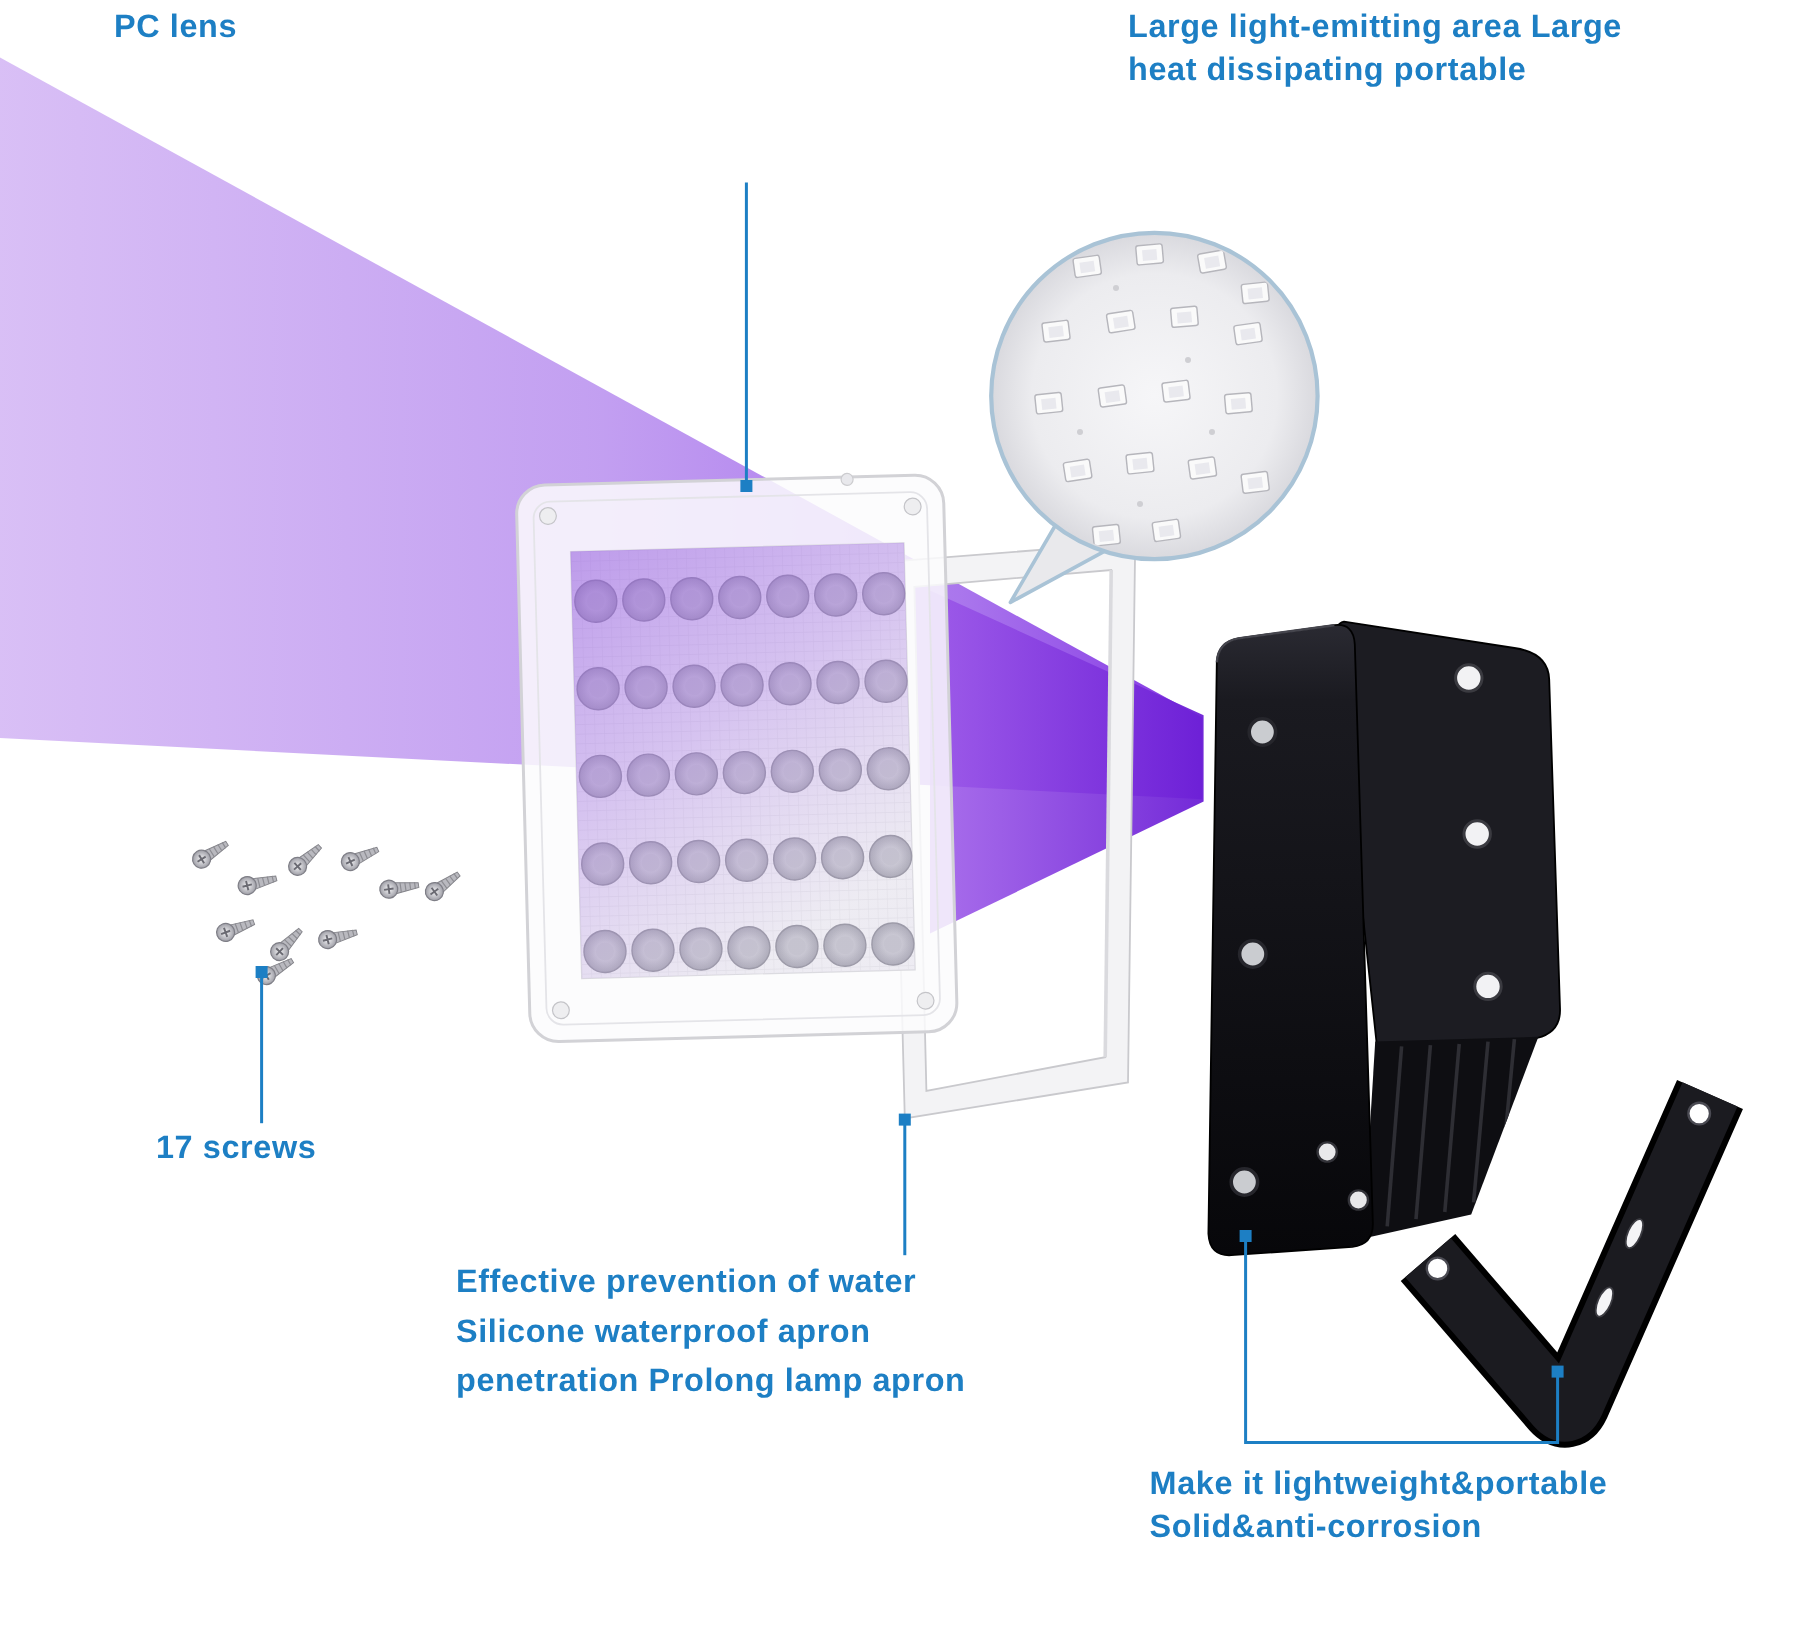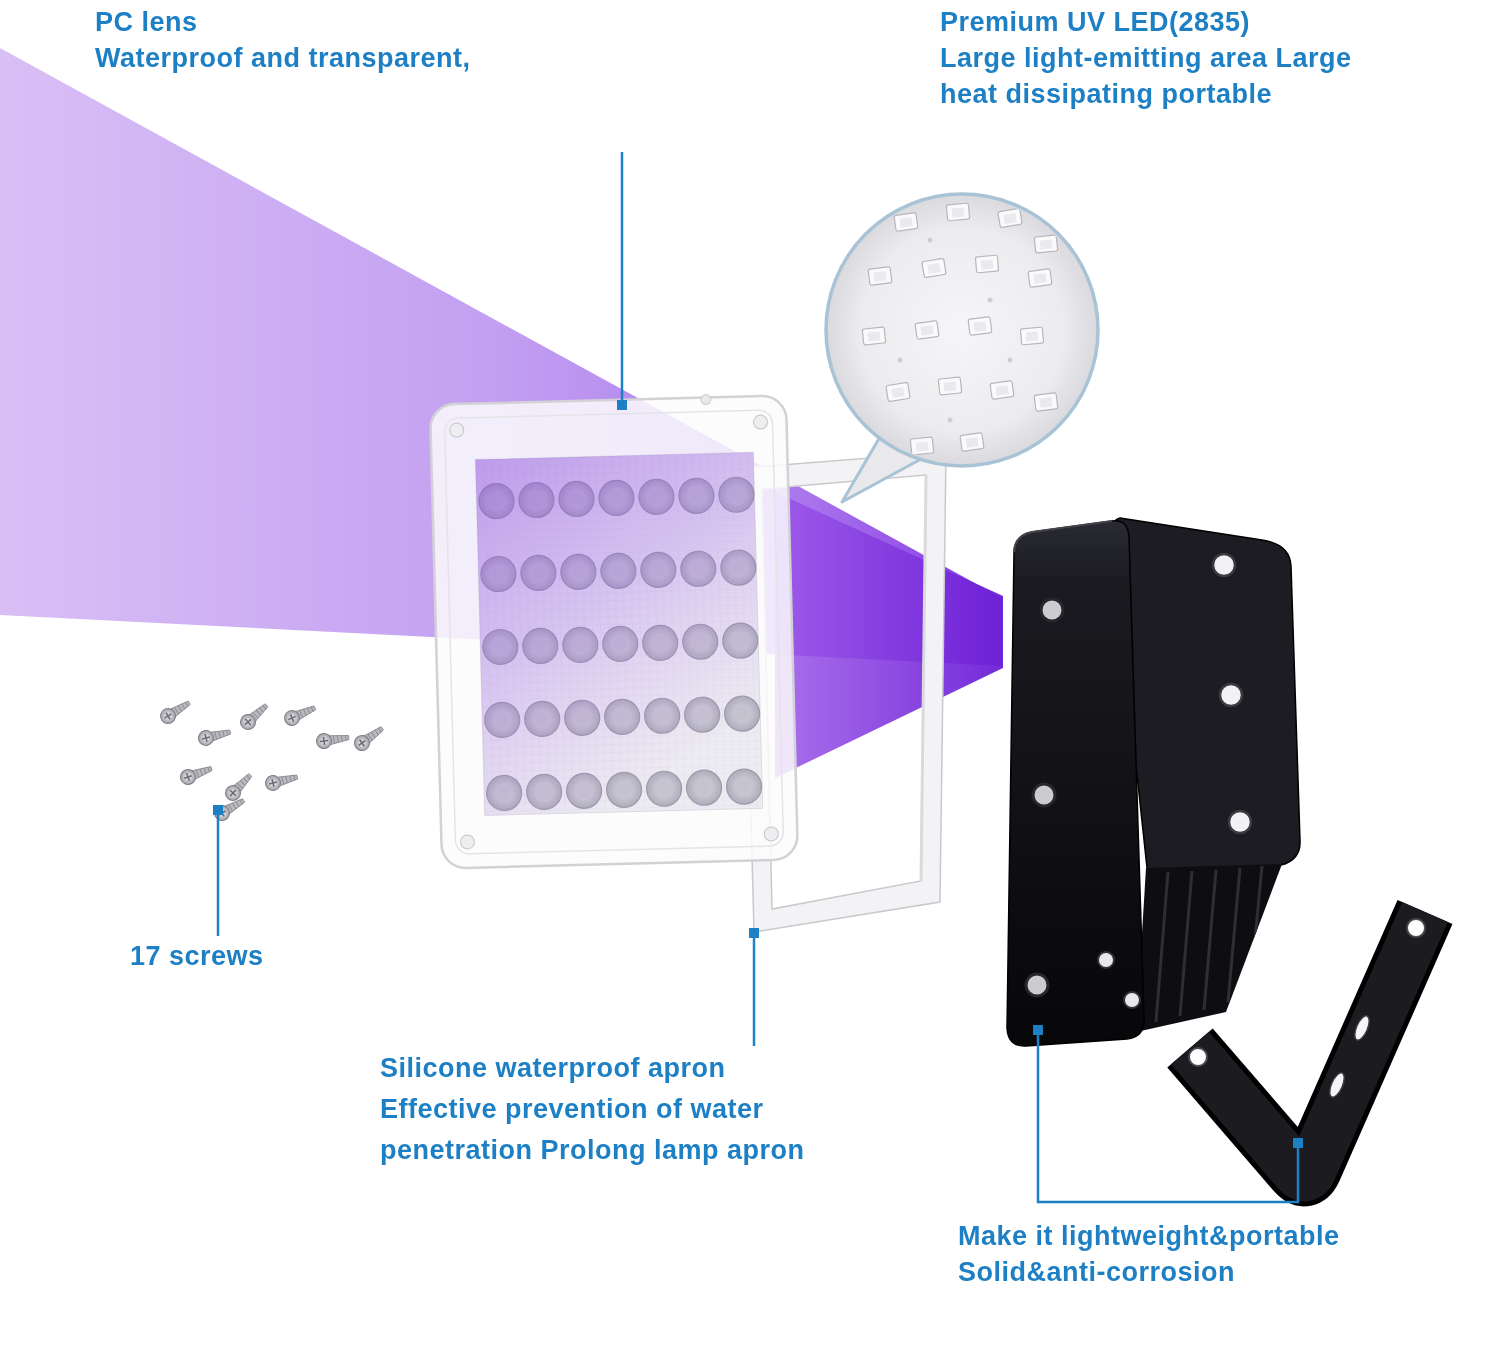--- a/index.html
+++ b/index.html
@@ -230,36 +230,34 @@
       <rect x="617" y="400" width="10" height="10"></rect>
       <rect x="213" y="805" width="10" height="10"></rect>
       <rect x="749" y="928" width="10" height="10"></rect>
       <rect x="1033" y="1025" width="10" height="10"></rect>
       <rect x="1293" y="1138" width="10" height="10"></rect>
     </g>
   </svg>
 
   <div class="note note-pc">
     <div>PC lens</div>
-    <div>Waterproof and transparent,</div>
   </div>
 
   <div class="note note-uv">
-    <div>Premium UV LED(2835)</div>
     <div>Large light-emitting area Large</div>
     <div>heat dissipating portable</div>
   </div>
 
   <div class="note note-screws">
     <div>17 screws</div>
   </div>
 
   <div class="note note--wide note-sil">
+    <div>Effective prevention of water</div>
     <div>Silicone waterproof apron</div>
-    <div>Effective prevention of water</div>
     <div>penetration Prolong lamp apron</div>
   </div>
 
   <div class="note note-alu">
     <div>Make it lightweight&amp;portable</div>
     <div>Solid&amp;anti-corrosion</div>
   </div>
 
 </div>
 

